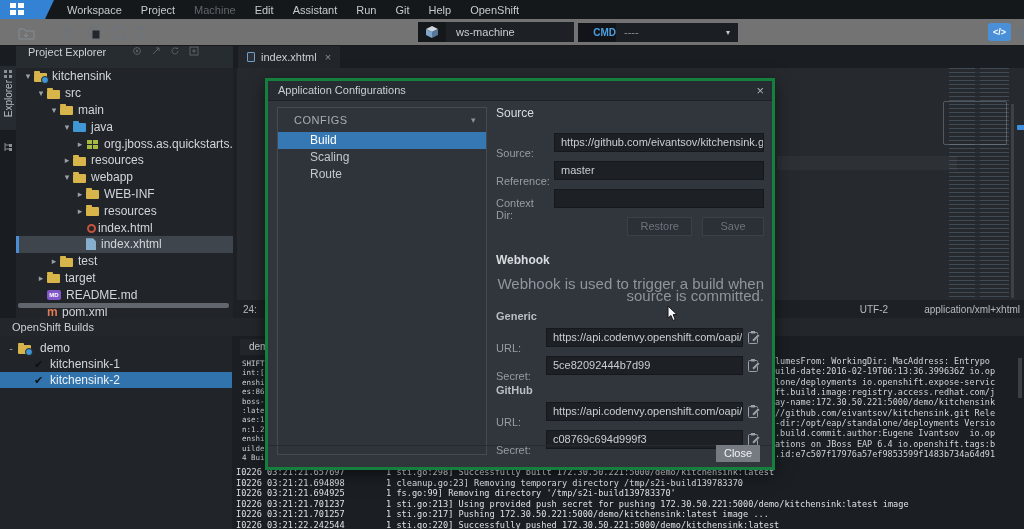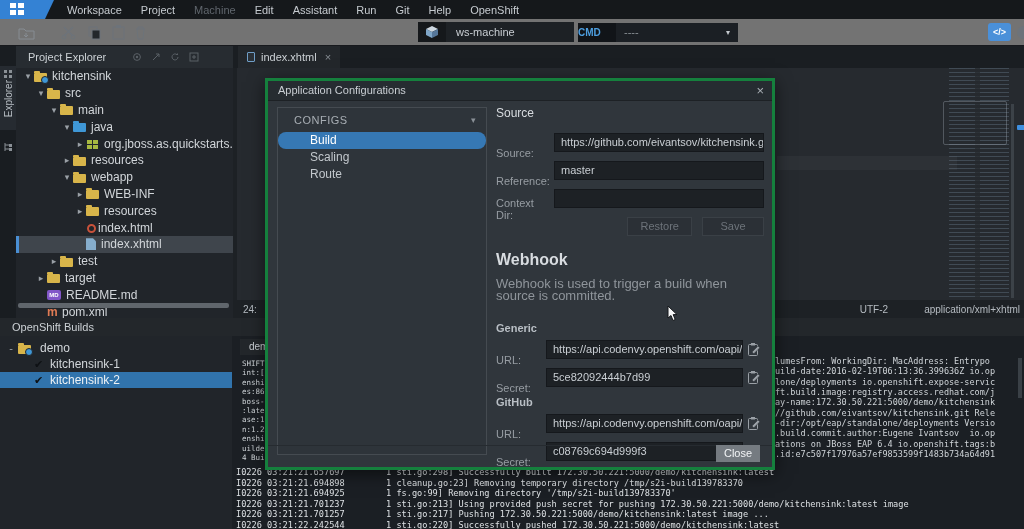--- a/index.html
+++ b/index.html
@@ -22,38 +22,38 @@
   
   #toolbar{position:absolute;left:0;top:19px;width:1024px;height:27px;background:#737373;
            border-bottom:1px solid #17191d;}
   .tb-icon{position:absolute;top:5px;width:17px;height:17px;}
   .tb-icon svg{display:block;}
   #machine-box{position:absolute;left:418px;top:3px;height:20px;display:flex;}
   #machine-icon{width:28px;height:20px;background:#15181b;display:flex;align-items:center;justify-content:center;}
   #machine-label{width:128px;height:20px;background:#1d2125;font-size:11px;color:#c9ced3;
                  line-height:20px;padding-left:10px;}
   #cmd-badge{position:absolute;left:578px;top:4px;width:38px;height:19px;background:#111418;
-             color:#4e9fe0;font-size:10px;font-weight:bold;text-align:left;line-height:19px;}
+             color:#4e9fe0;font-size:10px;font-weight:bold;text-align:right;line-height:19px;}
   #cmd-value{position:absolute;left:616px;top:4px;width:122px;height:19px;background:#1b1f24;
              font-size:11px;color:#8a9096;line-height:19px;padding:0 8px;}
   #cmd-value .arr{position:absolute;right:8px;top:0;font-size:8px;color:#c3c8cd;}
   #code-btn{position:absolute;left:988px;top:4px;width:23px;height:18px;background:#4a90d9;
             border-radius:3px;color:#fff;font-size:9px;font-weight:bold;text-align:center;line-height:18px;}
   #partial-icon{position:absolute;left:1017px;top:7px;width:13px;height:13px;border-radius:50%;background:#6d737a;}
 
   
   #left-strip{position:absolute;left:0;top:46px;width:16px;height:272px;background:#191d21;}
   #strip-tab{position:absolute;left:0;top:20px;width:16px;height:64px;background:#262b31;
              display:flex;flex-direction:column;align-items:center;padding-top:4px;}
   #strip-tab .vtext{writing-mode:vertical-rl;transform:rotate(180deg);font-size:10px;color:#b9bfc5;margin-top:2px;}
   #strip-icon2{position:absolute;left:3px;top:92px;}
 
   
   #explorer-header{position:absolute;left:16px;top:46px;width:217px;height:22px;background:#272c31;
-                   display:flex;align-items:center;padding:0 6px 0 12px;font-size:11px;color:#ccd1d5;}
+                   display:flex;align-items:flex-start;padding:0 6px 0 12px;font-size:11px;color:#ccd1d5;}
   #explorer-header .sp{flex:1;}
   #explorer-header .hicons{display:flex;gap:9px;margin-right:28px;}
   #explorer-panel{position:absolute;left:16px;top:68px;width:217px;height:250px;background:#21252a;overflow:hidden;}
   .tree-row{height:16.8px;display:flex;align-items:center;font-size:12px;color:#d2d6da;white-space:nowrap;}
   .tree-row.sel{background:#3f454c;box-shadow:inset 3px 0 0 #4a8fd4;}
   .chev{width:12px;flex:none;font-size:9px;color:#9aa0a6;text-align:center;}
   .ticon{flex:none;margin-right:5px;position:relative;}
   .i-folder,.i-folder-blue,.i-folder-project{width:13px;height:9px;background:#d8b54a;border-radius:1px;margin-top:2px;}
   .i-folder::before,.i-folder-blue::before,.i-folder-project::before{content:"";position:absolute;left:0;top:-2px;width:6px;height:2px;background:inherit;border-radius:1px 1px 0 0;}
   .i-folder-blue{background:#3f97d6;}
@@ -114,34 +114,34 @@
   
   #dialog{position:absolute;left:265px;top:78px;width:510px;height:392px;background:#30363c;
           border:3px solid #15803d;box-shadow:0 4px 16px rgba(0,0,0,.55);z-index:10;}
   #dlg-titlebar{height:20px;background:#262c31;border-bottom:1px solid #1d2125;
                 font-size:11px;color:#c9ced3;line-height:19px;padding-left:10px;position:relative;}
   #dlg-close{position:absolute;right:8px;top:0;color:#aab0b6;font-size:13px;line-height:19px;}
   #configs-box{position:absolute;left:9px;top:26px;width:210px;height:348px;border:1px solid #454b51;background:#2e343a;}
   #cfg-header{height:24px;line-height:24px;padding-left:16px;font-size:11px;letter-spacing:.5px;color:#a8aeb4;position:relative;}
   #cfg-header .arr{position:absolute;right:10px;top:0;font-size:9px;color:#8a9096;}
   .cfg-item{height:17px;line-height:17px;padding-left:32px;font-size:12px;color:#c3c8cd;}
-  .cfg-item.sel{background:#3678b4;color:#fff;border-radius:8px;}
+  .cfg-item.sel{background:#3678b4;color:#fff;}
   #dlg-right{position:absolute;left:228px;top:26px;width:268px;}
   .dlg-h{font-size:12px;line-height:12px;font-weight:normal;color:#d8dce0;margin:0 0 14px;}
-  .dlg-h2{font-size:16px;line-height:12px;font-weight:bold;color:#d8dce0;margin:10px 0 12px;}
+  .dlg-h2{font-size:12px;line-height:12px;font-weight:bold;color:#d8dce0;margin:10px 0 12px;}
   .frow{height:19px;display:flex;align-items:center;margin-bottom:9px;}
   .flabel{width:58px;flex:none;font-size:11px;color:#979da3;margin-top:20px;}
   .flabel.narrow{width:50px;}
   .finput{flex:1;height:19px;background:#1d2125;border:1px solid #15181c;font-size:11px;color:#c9ced3;
           line-height:17px;padding:0 6px;white-space:nowrap;overflow:hidden;}
   .copy{width:17px;flex:none;margin-left:4px;height:15px;}
   .btn-row{height:19px;display:flex;justify-content:flex-end;gap:10px;margin:4px 0 18px;}
   .dlg-btn{min-width:62px;height:19px;background:#2b3036;border:1px solid #3a4046;color:#6d737a;
            font-size:11px;text-align:center;line-height:17px;padding:0 12px;}
-  .dlg-desc{font-size:13px;line-height:12px;color:#8f959b;margin:0 0 20px;}
+  .dlg-desc{font-size:15px;line-height:12px;color:#8f959b;margin:0 0 8px;text-align:right;}
   .sub-h{font-size:11px;line-height:12px;font-weight:bold;color:#b9bfc5;margin:0 0 6px;}
   #dlg-footer{position:absolute;left:0;bottom:0;width:100%;height:22px;border-top:1px solid #262b30;}
   #close-btn{position:absolute;right:12px;bottom:5px;width:44px;height:17px;background:#757b81;
              color:#f2f4f6;font-size:11px;text-align:center;line-height:17px;}
 
   #cursor{position:absolute;left:667px;top:306px;z-index:20;}
 </style>
 </head>
 <body>
 

